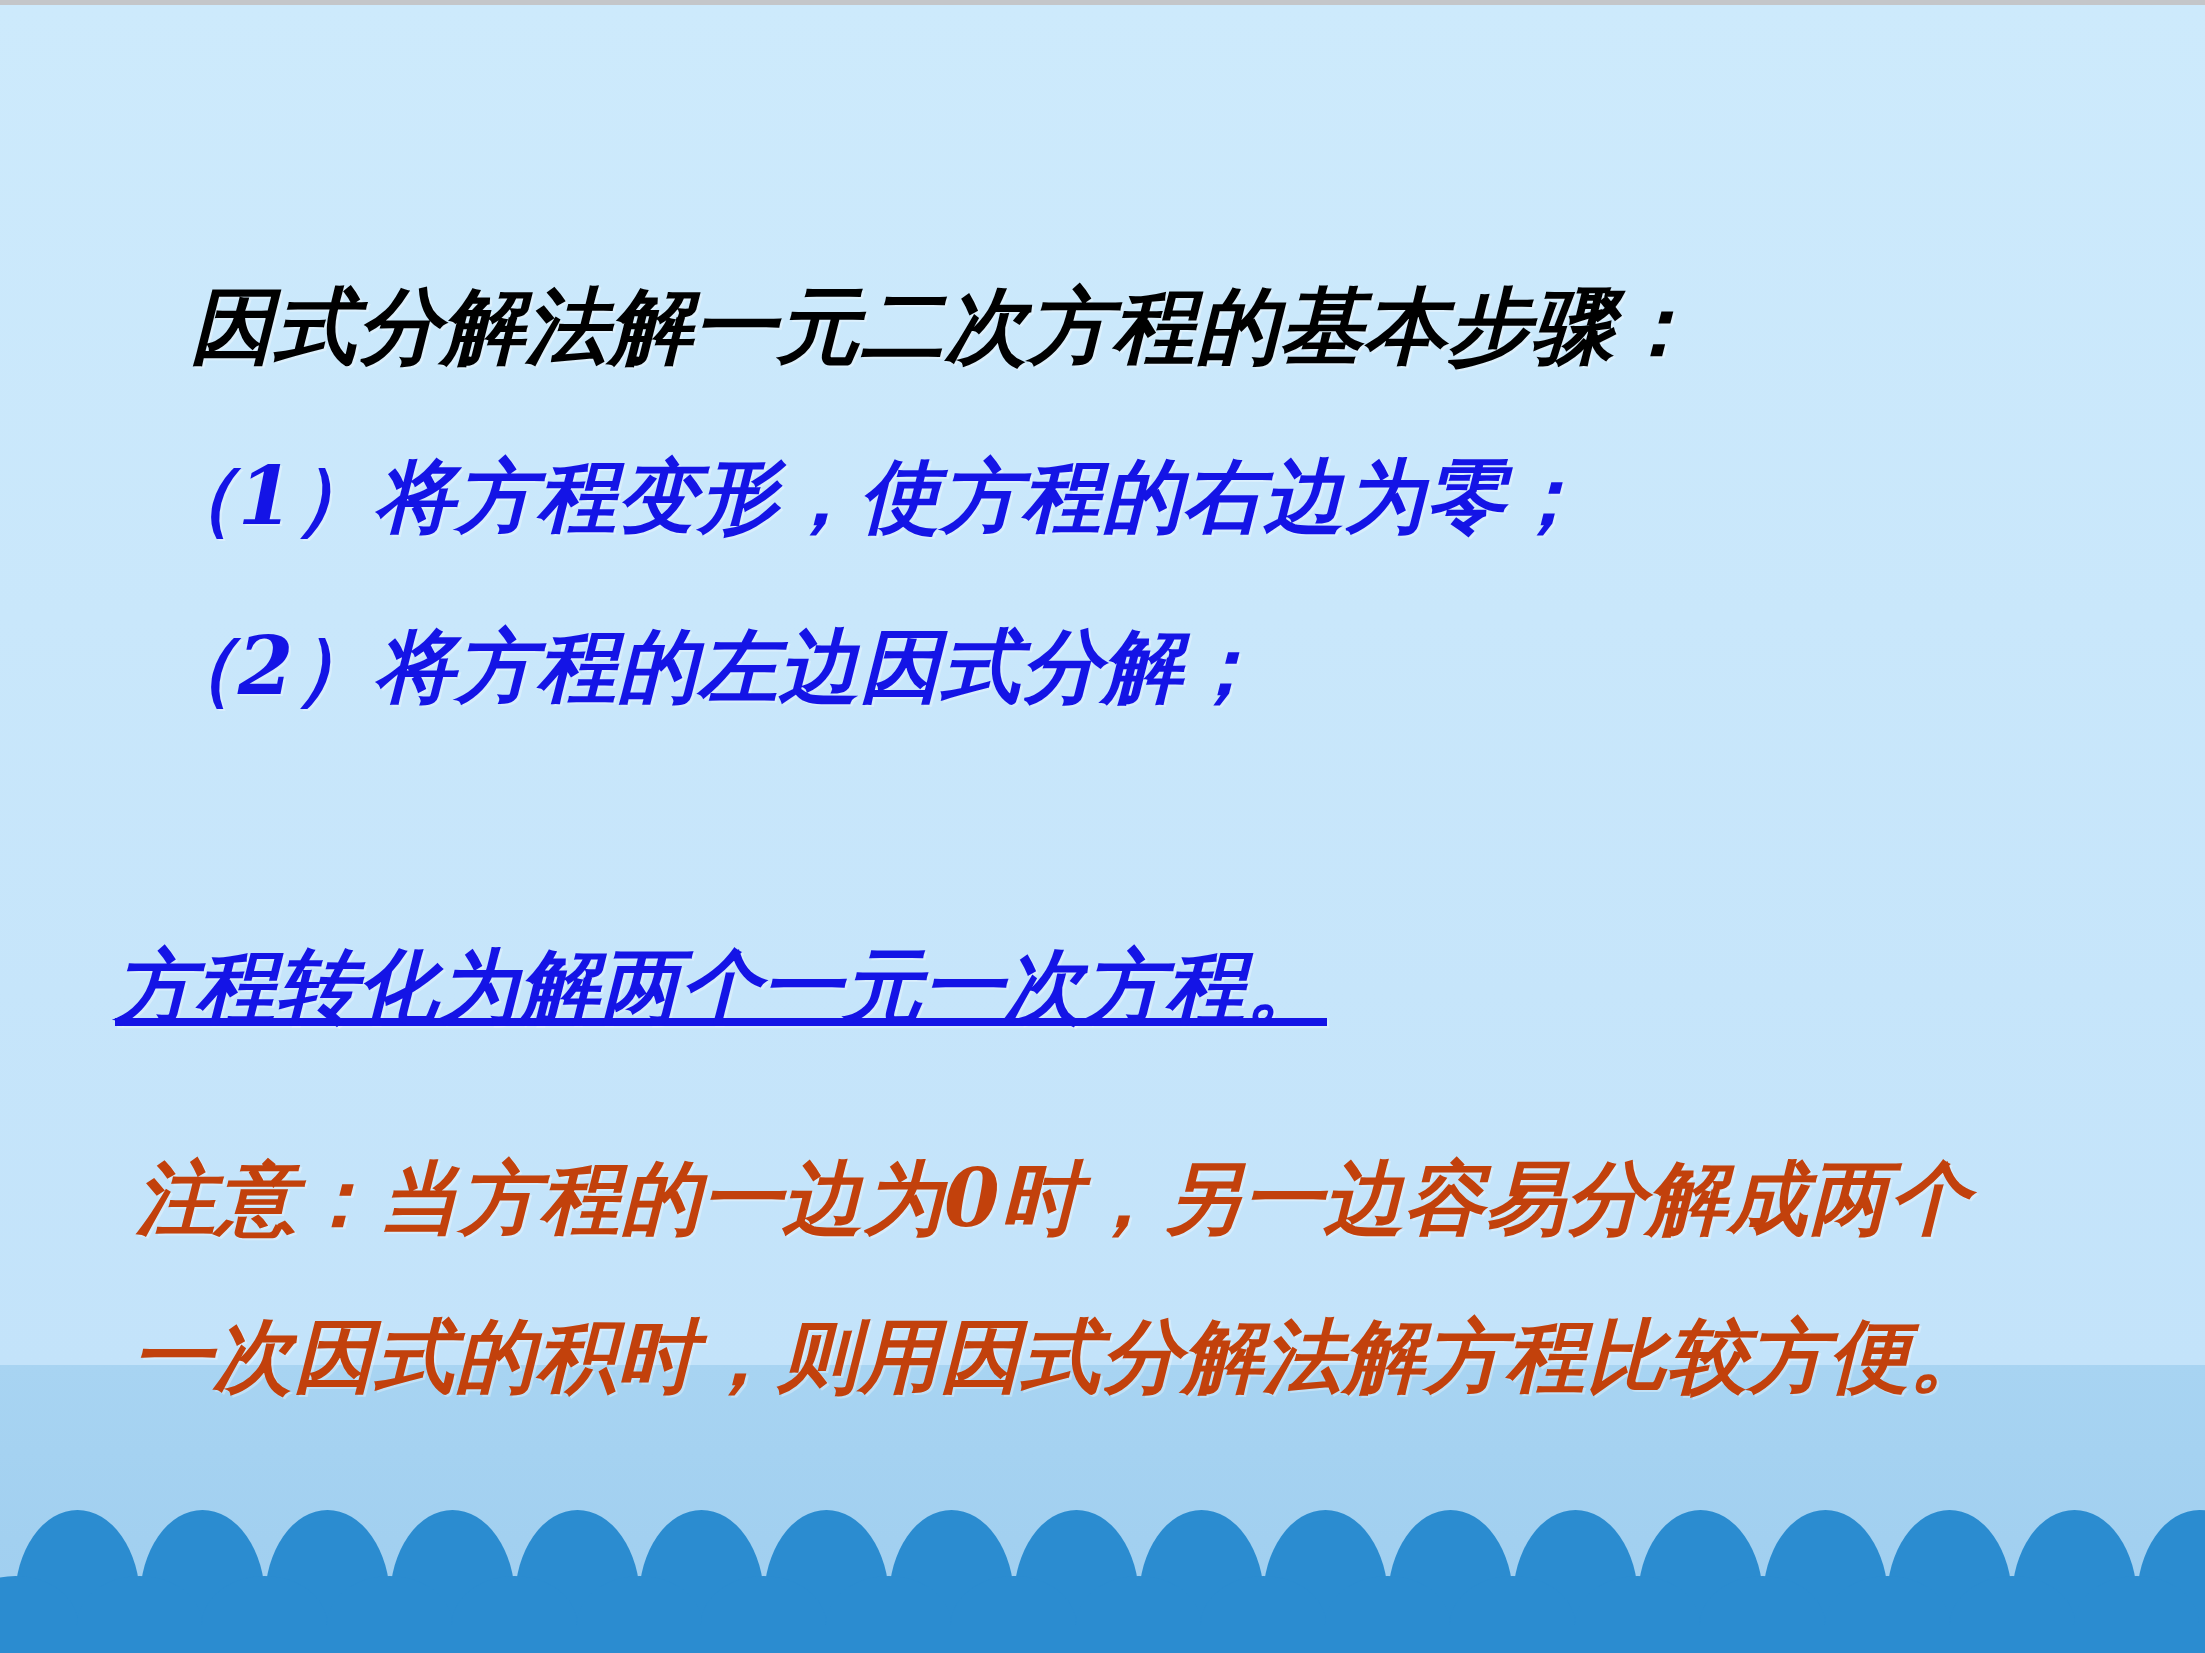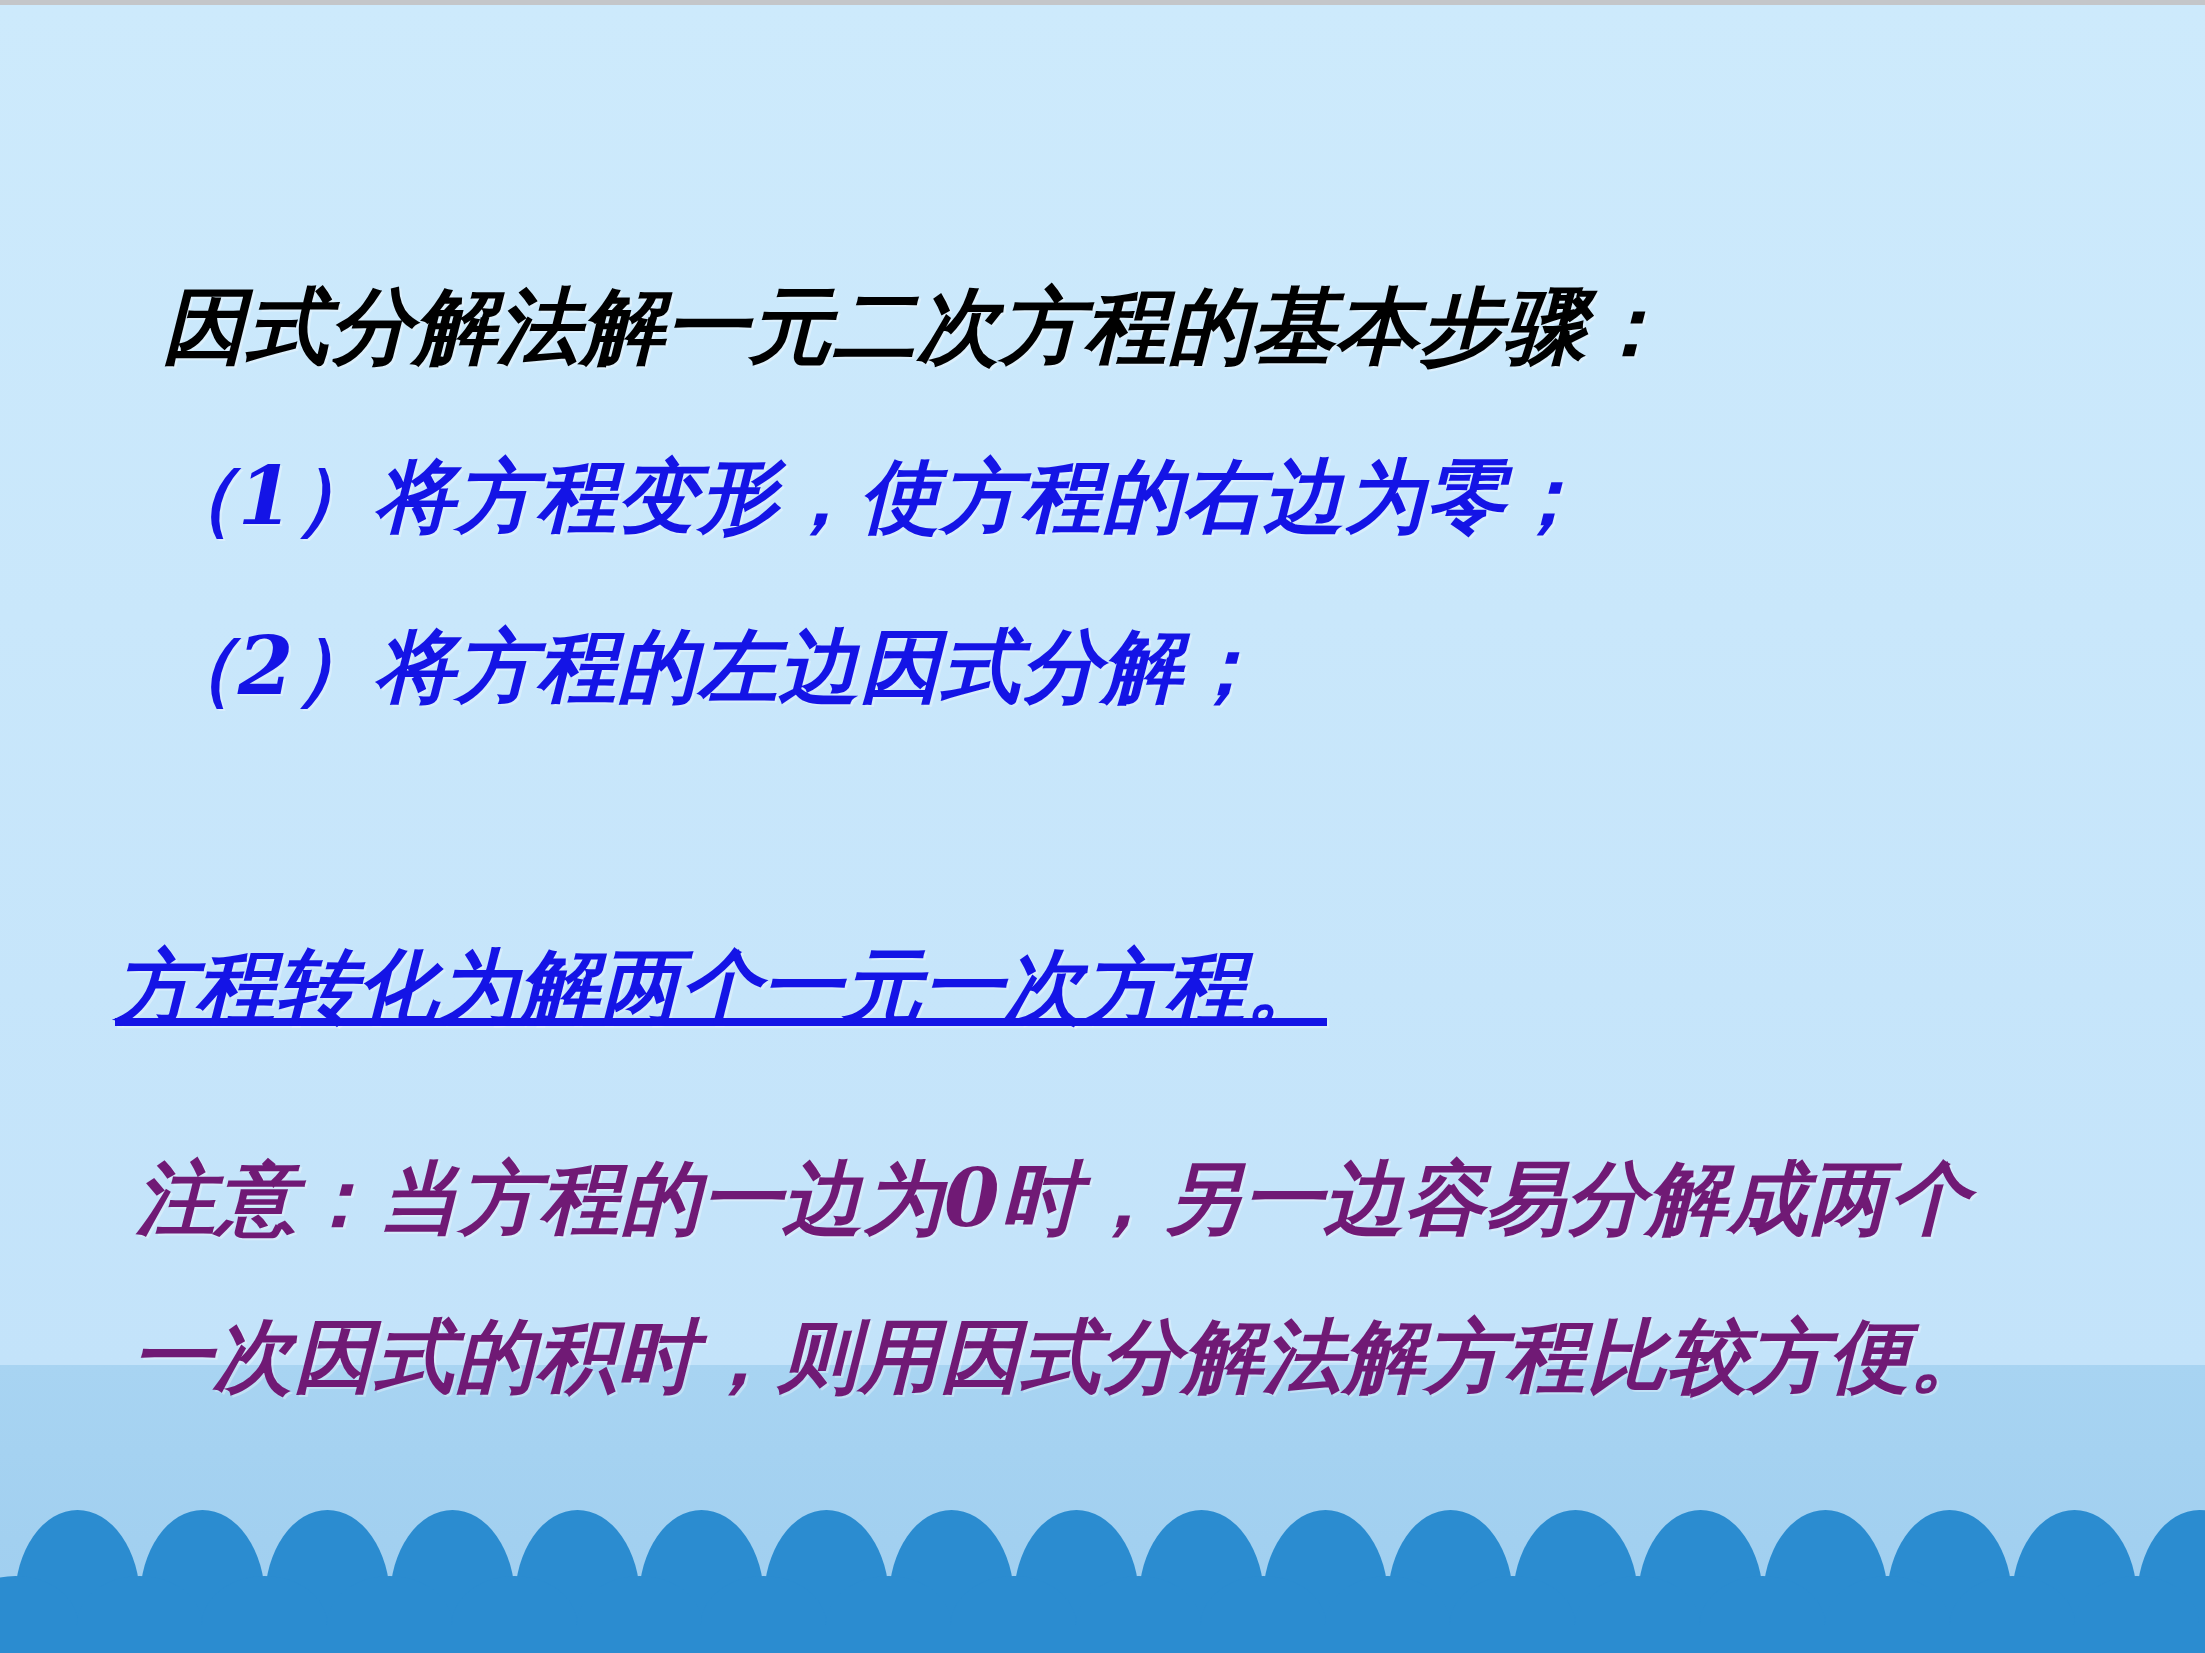--- a/index.html
+++ b/index.html
@@ -87,31 +87,32 @@
     letter-spacing: 0.01em;
     line-height: 1;
   }
   .title-line {
     color: #000000;
     font-size: 83px;
     font-family: "DejaVu Serif", "Liberation Serif", serif;
     font-style: italic;
     font-weight: bold;
     text-shadow: 2.3px 2.3px 0 rgba(255,255,255,0.35);
+    margin-left: 28px;
   }
   .blue-line {
     color: #1414e6;
     font-size: 80px;
     font-family: "DejaVu Serif", "Liberation Serif", serif;
     font-style: italic;
     font-weight: bold;
     text-shadow: 2.3px 2.3px 0 rgba(255,255,255,0.30);
   }
   .red-line {
-    color: #701a75;
+    color: #c2410c;
     font-size: 80px;
     font-family: "DejaVu Serif", "Liberation Serif", serif;
     font-style: italic;
     font-weight: bold;
     text-shadow: 2.3px 2.3px 0 rgba(255,255,255,0.30);
   }
 </style>
 </head>
 <body>
 

